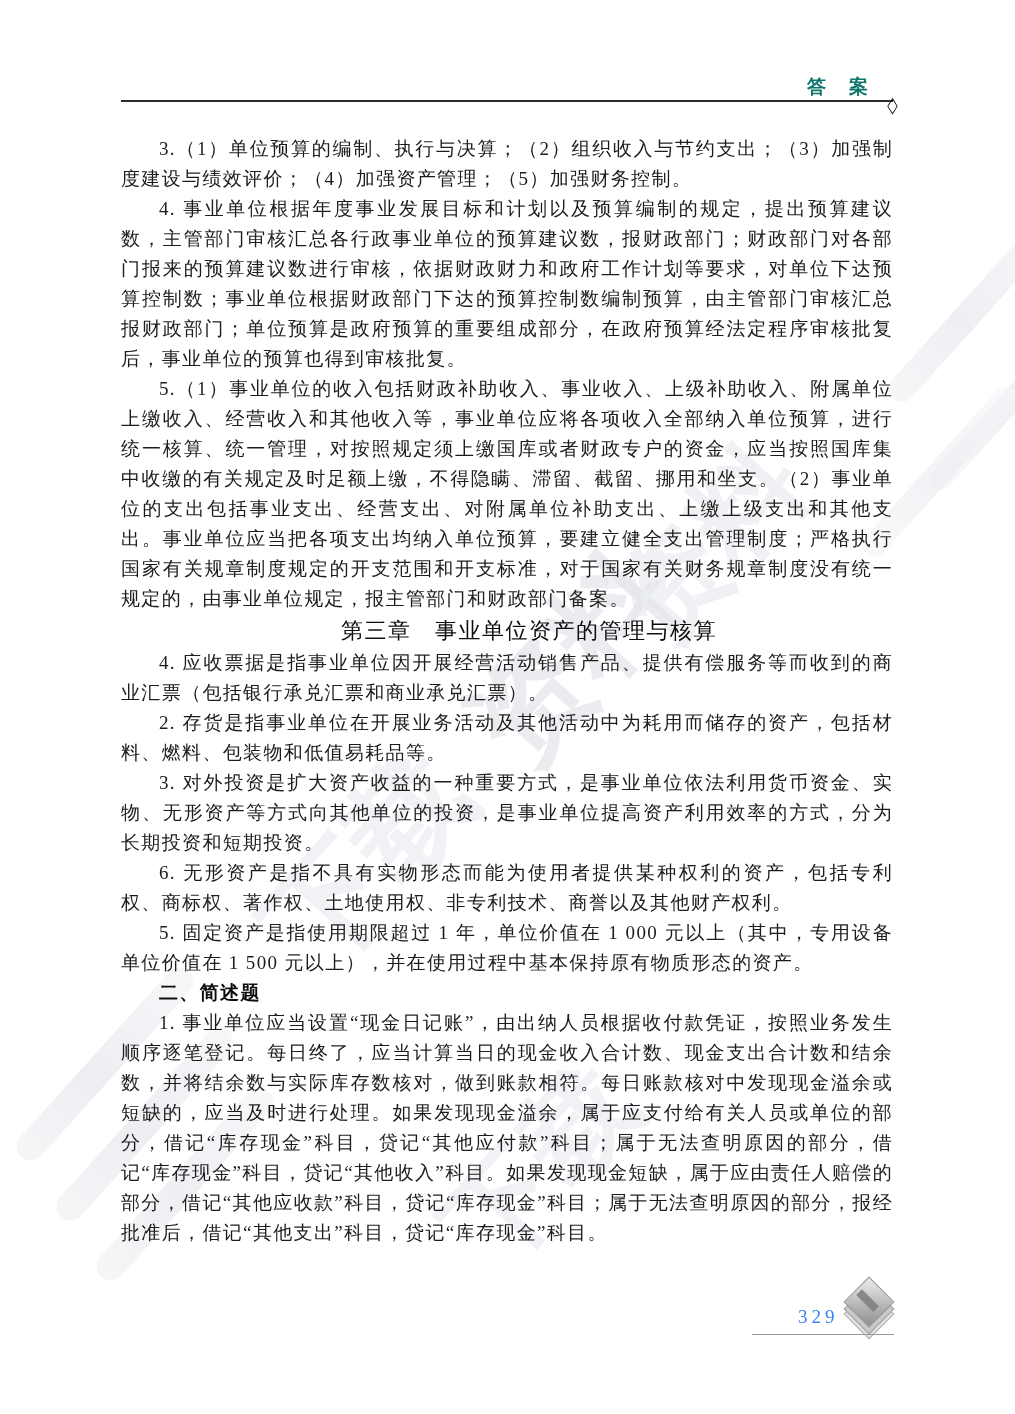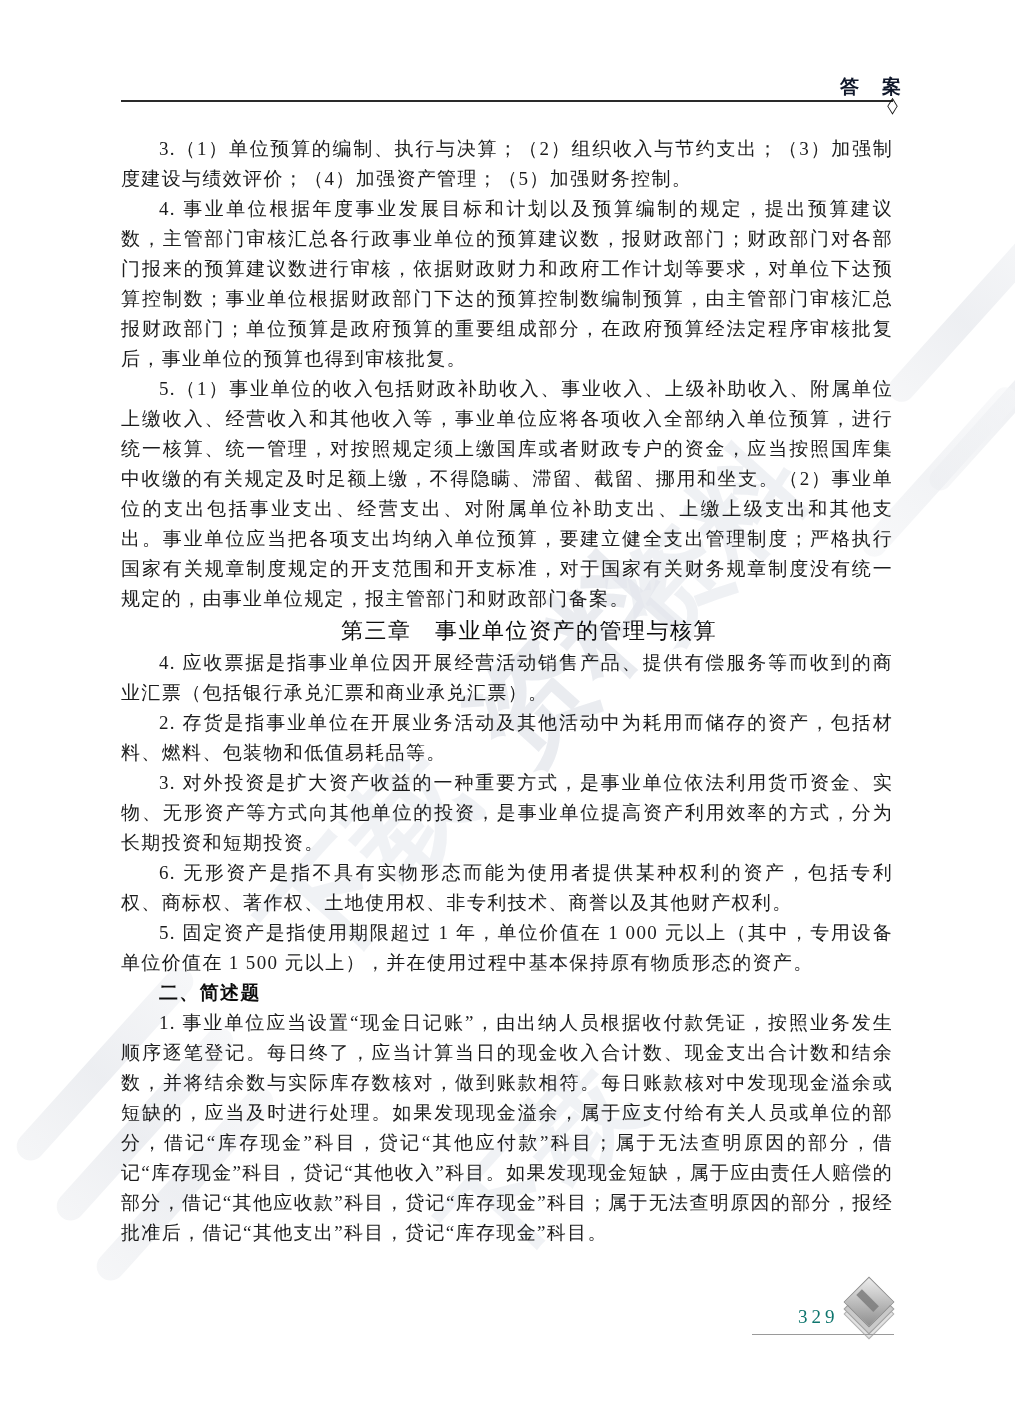--- a/index.html
+++ b/index.html
@@ -35,24 +35,24 @@
   .st1{left:855px;top:300px;width:230px;height:26px;opacity:.8;}
   .st2{left:890px;top:380px;width:260px;height:22px;opacity:.7;}
   .st3{left:830px;top:460px;width:220px;height:24px;opacity:.6;}
   .st4{left:-20px;top:1050px;width:250px;height:28px;opacity:.85;}
   .st5{left:20px;top:1110px;width:250px;height:28px;opacity:.85;}
   .st6{left:60px;top:1170px;width:250px;height:28px;opacity:.8;}
 
   
   .content{position:relative;z-index:1;}
   .header-title{
-    position:absolute;top:74px;left:138px;width:765px;
+    position:absolute;top:74px;left:105px;width:765px;
     text-align:right;
     font-family:"Liberation Sans","DejaVu Sans",sans-serif;
-    font-weight:bold;font-size:19px;letter-spacing:2px;color:#0f172a;
+    font-weight:bold;font-size:19px;letter-spacing:2px;color:#0f766e;
   }
   .header-rule{
     position:absolute;top:100px;left:121px;width:772px;height:2px;
     background:#2a2a2a;
   }
   .header-ornament{
     position:absolute;top:92px;left:884px;
     font-size:22px;color:#111;
     transform:scaleX(.62);
     font-family:"DejaVu Sans",sans-serif;
@@ -78,21 +78,21 @@
   }
   .sec-heading.indent{text-indent:2em;}
 
   
   .footer-rule{
     position:absolute;top:1334px;left:752px;width:142px;height:1px;
     background:#9a9a9a;
   }
   .page-number{
     position:absolute;top:1306px;left:798px;
-    font-size:19px;letter-spacing:4px;color:#0f766e;
+    font-size:19px;letter-spacing:4px;color:#3b82f6;
   }
   .book-icon{position:absolute;top:1280px;left:840px;width:58px;height:58px;}
   .book-icon .sheet{
     position:absolute;width:34px;height:34px;left:11px;
     transform:rotate(45deg);
   }
   .book-icon .s3{top:16px;background:#e2e2e2;border:1px solid #b0b0b0;}
   .book-icon .s2{top:11px;background:#c9c9c9;border:1px solid #a0a0a0;}
   .book-icon .s1{
     top:4px;border:1px solid #8d8d8d;

